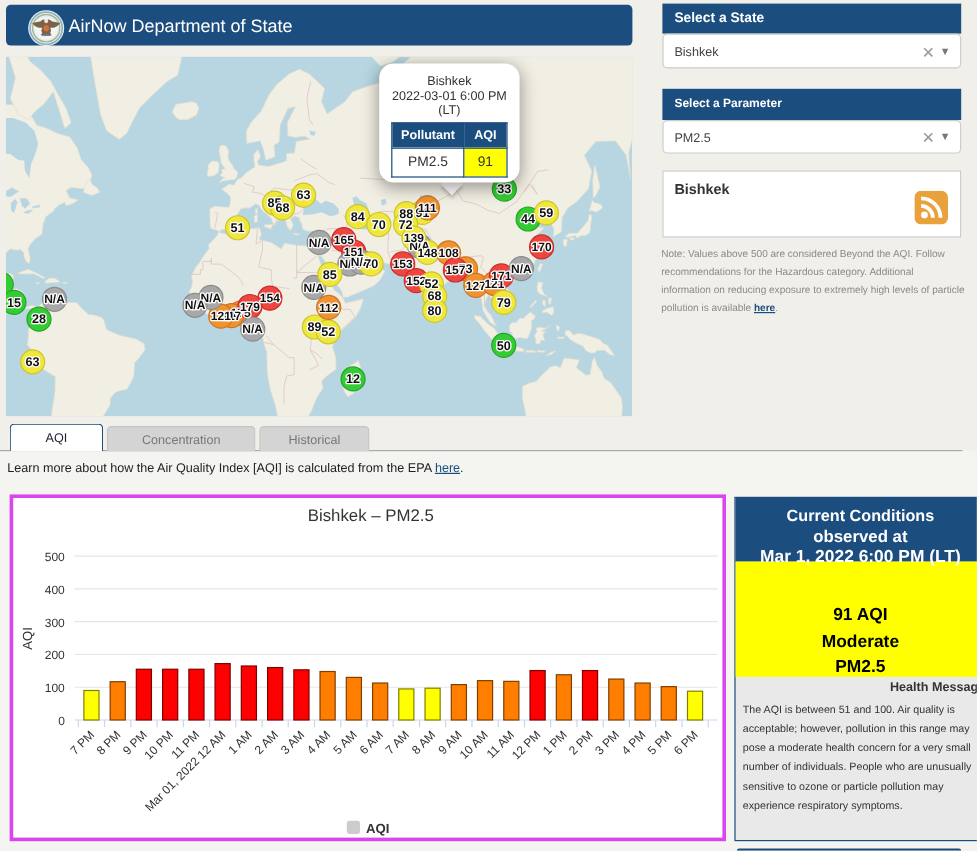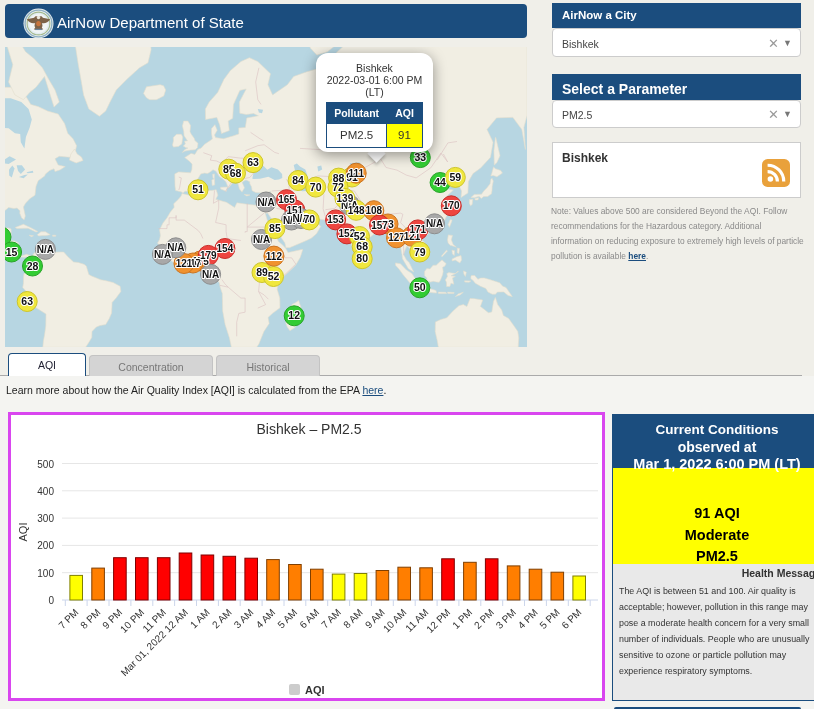--- a/index.html
+++ b/index.html
@@ -245,26 +245,26 @@
           </tr>
     <tr>
             <td style="border:1px solid #1b4d7e;padding:5.5px 7px;background:#fff;font-size:11.5px">PM2.5</td>
         <td style="border:1px solid #1b4d7e;padding:5.5px 8px;background:#ffff00;font-size:11.5px">91</td>
           </tr>
    </tbody>
       </table>
  </div>
 </div>
 
-<div class="abs bluehead" style="left:552px;top:3px;width:249px;height:25px;font-size:11.5px;padding:6px 0 0 10px">AirNow a City</div>
+<div class="abs bluehead" style="left:552px;top:3px;width:249px;height:25px;font-size:11.5px;padding:6px 0 0 10px">Select a State</div>
 <div class="abs" style="left:552px;top:28px;width:249px;height:29px;background:#fff;border:1px solid #ccc;border-radius:4px;font-size:10.5px;color:#444;padding:9px 0 0 9px">Bishkek
  <span class="abs" style="right:21px;top:7px;color:#999;font-size:13px">✕</span>
  <span class="abs" style="right:8px;top:9px;color:#777;font-size:9px">▼</span>
 </div>
-<div class="abs bluehead" style="left:552px;top:74px;width:249px;height:26px;font-size:14px;padding:7px 0 0 10px">Select a Parameter</div>
+<div class="abs bluehead" style="left:552px;top:74px;width:249px;height:26px;font-size:10px;padding:7px 0 0 10px">Select a Parameter</div>
 <div class="abs" style="left:552px;top:100px;width:249px;height:28px;background:#fff;border:1px solid #ccc;border-radius:4px;font-size:10.5px;color:#444;padding:8px 0 0 9px">PM2.5
  <span class="abs" style="right:21px;top:6px;color:#999;font-size:13px">✕</span>
  <span class="abs" style="right:8px;top:8px;color:#777;font-size:9px">▼</span>
 </div>
 <div class="abs" style="left:552px;top:142px;width:249px;height:56px;background:#fff;border:1px solid #ccc">
  <div class="abs" style="left:9px;top:8px;font-size:12px;font-weight:bold;color:#333">Bishkek</div>
  <svg width="28" height="28" viewBox="0 0 30 30" style="position:absolute;right:10px;bottom:10px">
 <rect width="30" height="30" rx="6" fill="#e9a13b"></rect>
 <circle cx="9" cy="21.5" r="3" fill="#fff"></circle>
 <path d="M6 13.5a10.5 10.5 0 0 1 10.5 10.5" stroke="#fff" stroke-width="3.4" fill="none"></path>
@@ -273,21 +273,21 @@
 </div>
 <div class="abs" style="left:551px;top:204px;width:254px;font-size:8.4px;color:#8a8a8a;line-height:14.9px">
 Note: Values above 500 are considered Beyond the AQI. Follow recommendations for the Hazardous category. Additional information on reducing exposure to extremely high levels of particle pollution is available <a style="color:#1b4d7e;text-decoration:underline;font-weight:bold">here</a>.
 </div>
 
 <div class="abs" style="left:0;top:376px;width:814px;height:333px;background:#f4f4f1"></div>
 
 <div class="abs" style="left:0;top:375px;width:802px;height:1px;background:#aaa"></div>
 <div class="abs" style="left:8px;top:353px;width:78px;height:23px;background:#fff;border:1.4px solid #1b4d7e;border-bottom:none;border-radius:4px 4px 0 0;text-align:center;font-size:10.5px;color:#223;padding-top:5px;z-index:2">AQI</div>
 <div class="abs" style="left:89px;top:354.5px;width:124px;height:21px;background:#d4d4d4;border:1px solid #c3c3c3;border-bottom:none;border-radius:4px 4px 0 0;text-align:center;font-size:10.5px;color:#777;padding-top:5px">Concentration</div>
-<div class="abs" style="left:216px;top:354.5px;width:104px;height:21px;background:#d4d4d4;border:1px solid #c3c3c3;border-bottom:none;border-radius:4px 4px 0 0;text-align:center;font-size:10.5px;color:#777;padding-top:5px">Historical</div>
+<div class="abs" style="left:216px;top:354.5px;width:92px;height:21px;background:#d4d4d4;border:1px solid #c3c3c3;border-bottom:none;border-radius:4px 4px 0 0;text-align:center;font-size:10.5px;color:#777;padding-top:5px">Historical</div>
 <div class="abs" style="left:6px;top:384px;font-size:10.5px;color:#222">Learn more about how the Air Quality Index [AQI] is calculated from the EPA <a style="color:#1b4d7e;text-decoration:underline">here</a>.</div>
 
 <div class="abs" style="left:8px;top:412px;width:597px;height:289px;background:#fff;border:3px solid #d946ef">
 <svg width="595" height="287" viewBox="0 0 595 287" font-family="Liberation Sans, sans-serif">
       <text x="298" y="19" text-anchor="middle" font-size="14" fill="#333333">Bishkek – PM2.5</text>
       <text x="43" y="189.0" text-anchor="end" font-size="10" fill="#333">0</text>
       <path d="M51 157.7H587" stroke="#e6e6e6" stroke-width="1"></path>
       <text x="43" y="161.7" text-anchor="end" font-size="10" fill="#333">100</text>
       <path d="M51 130.4H587" stroke="#e6e6e6" stroke-width="1"></path>
       <text x="43" y="134.4" text-anchor="end" font-size="10" fill="#333">200</text>

